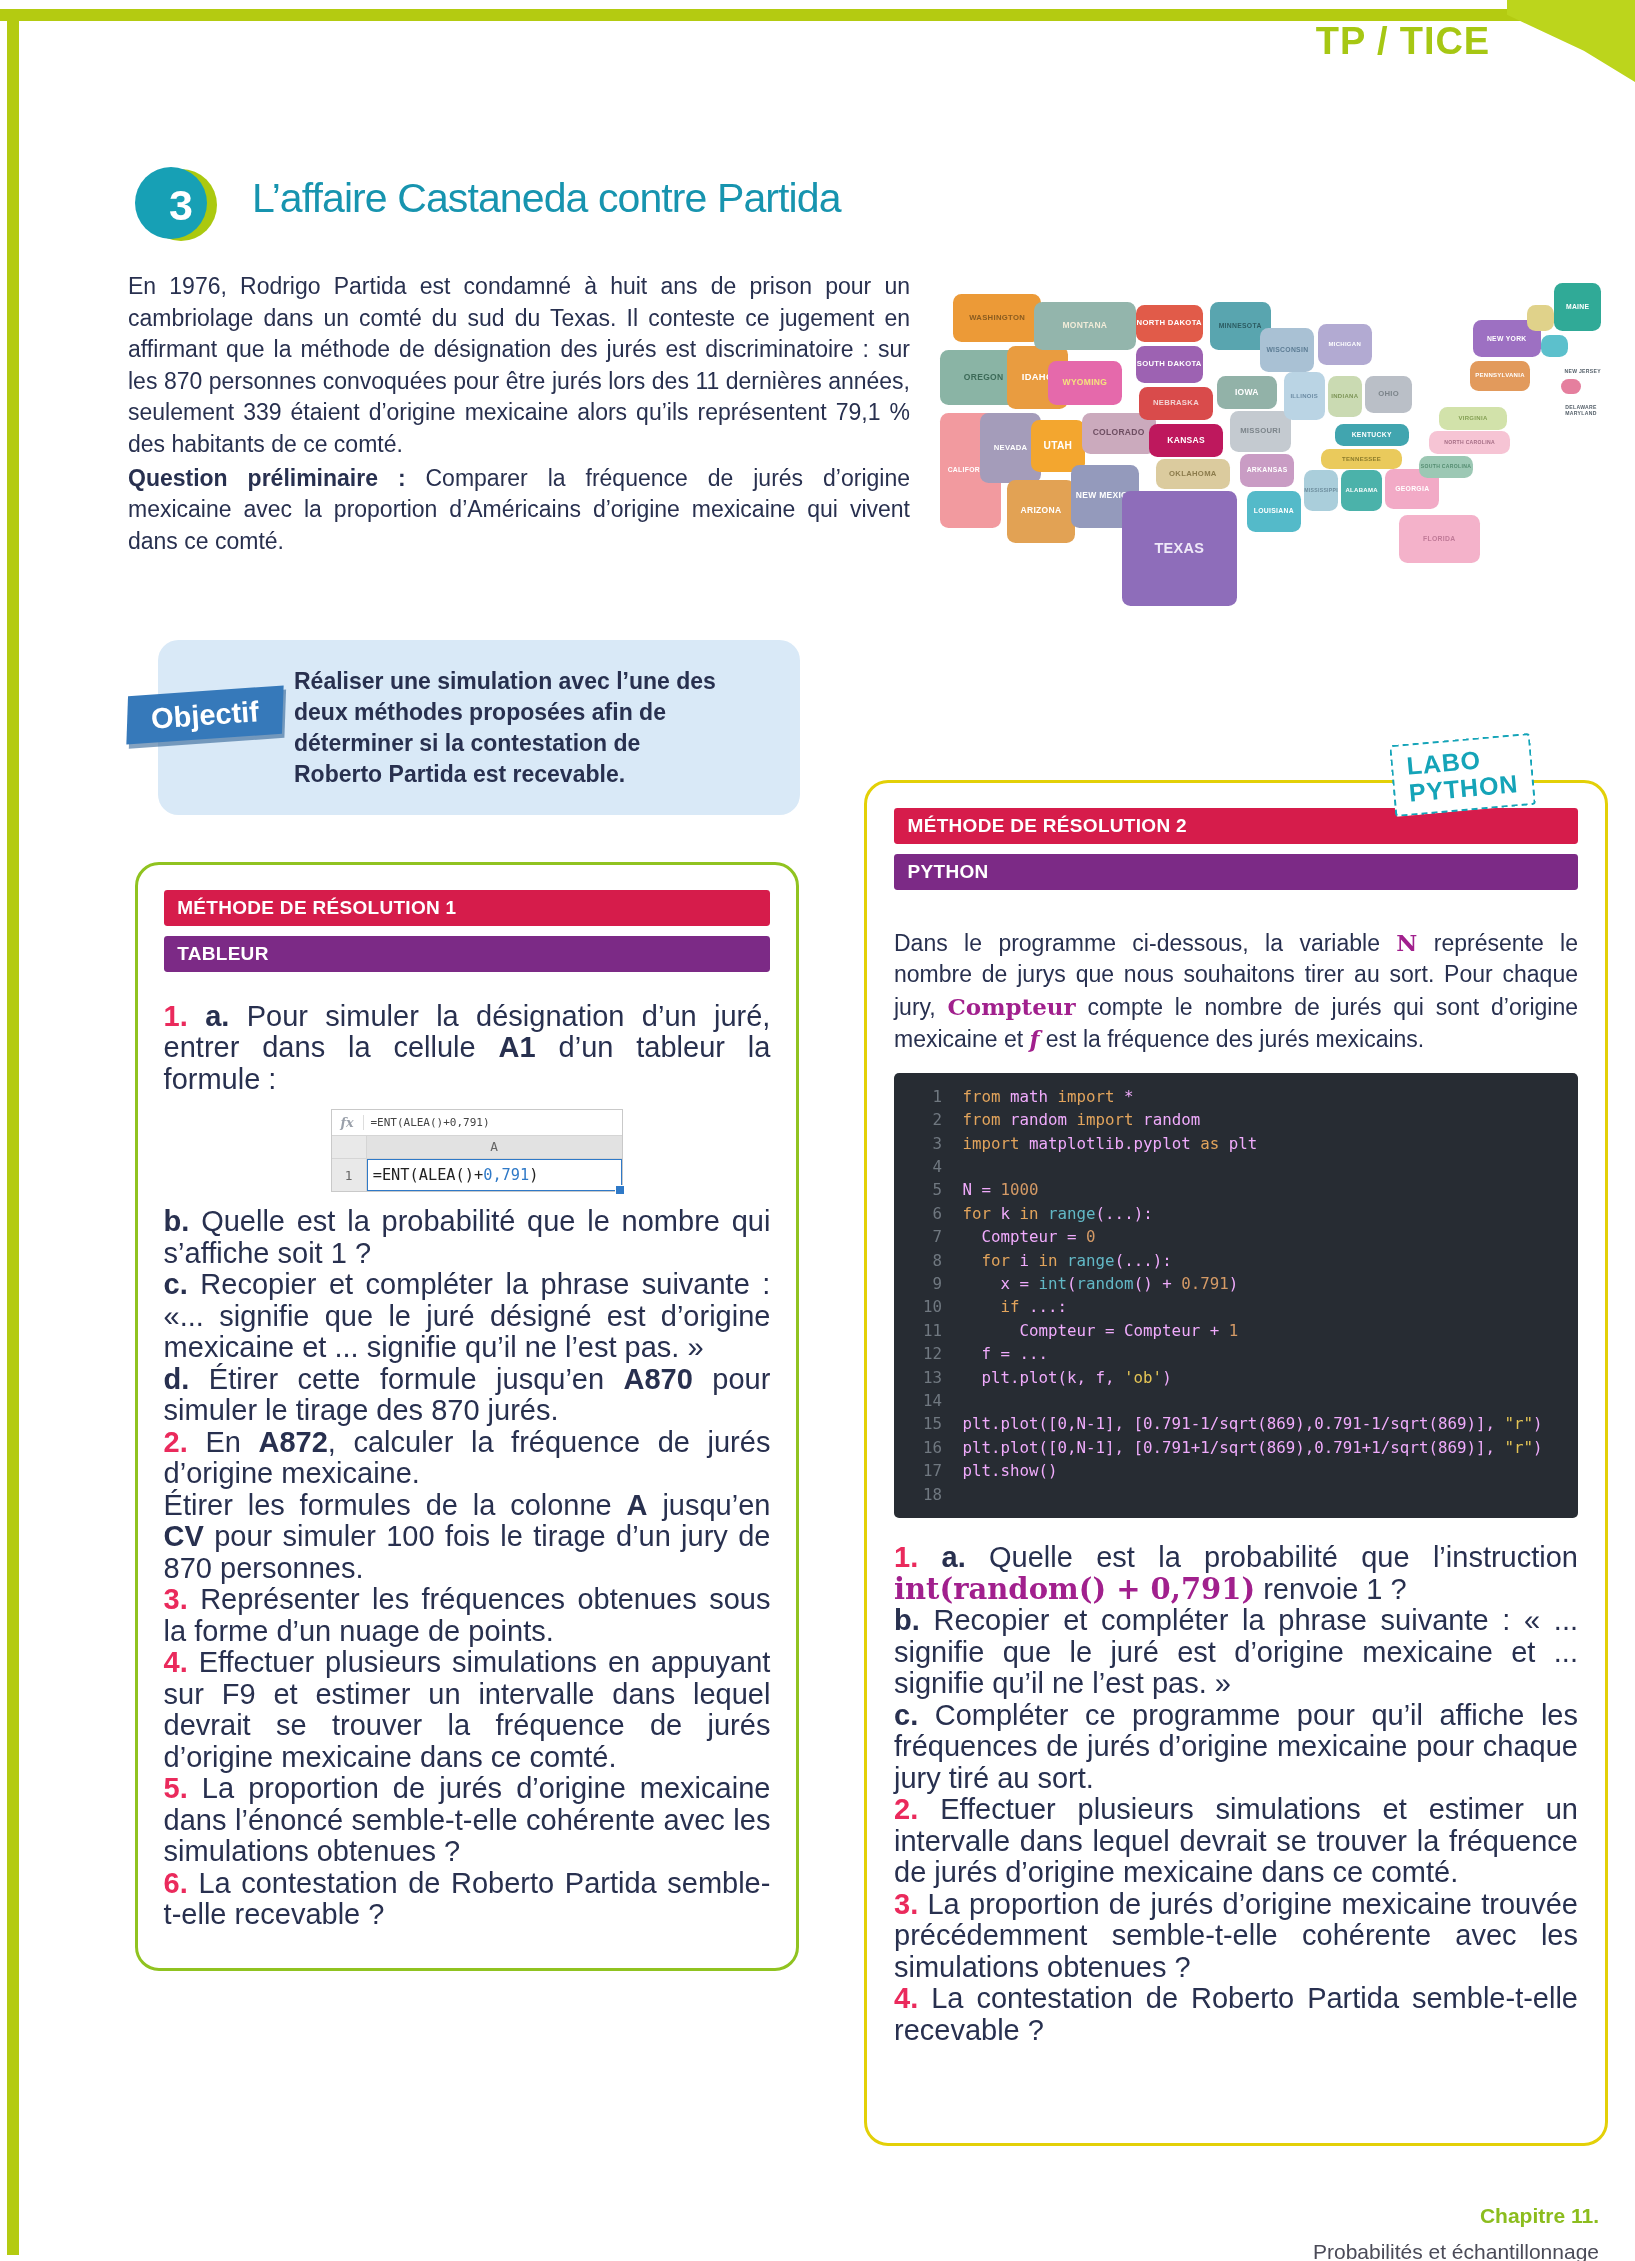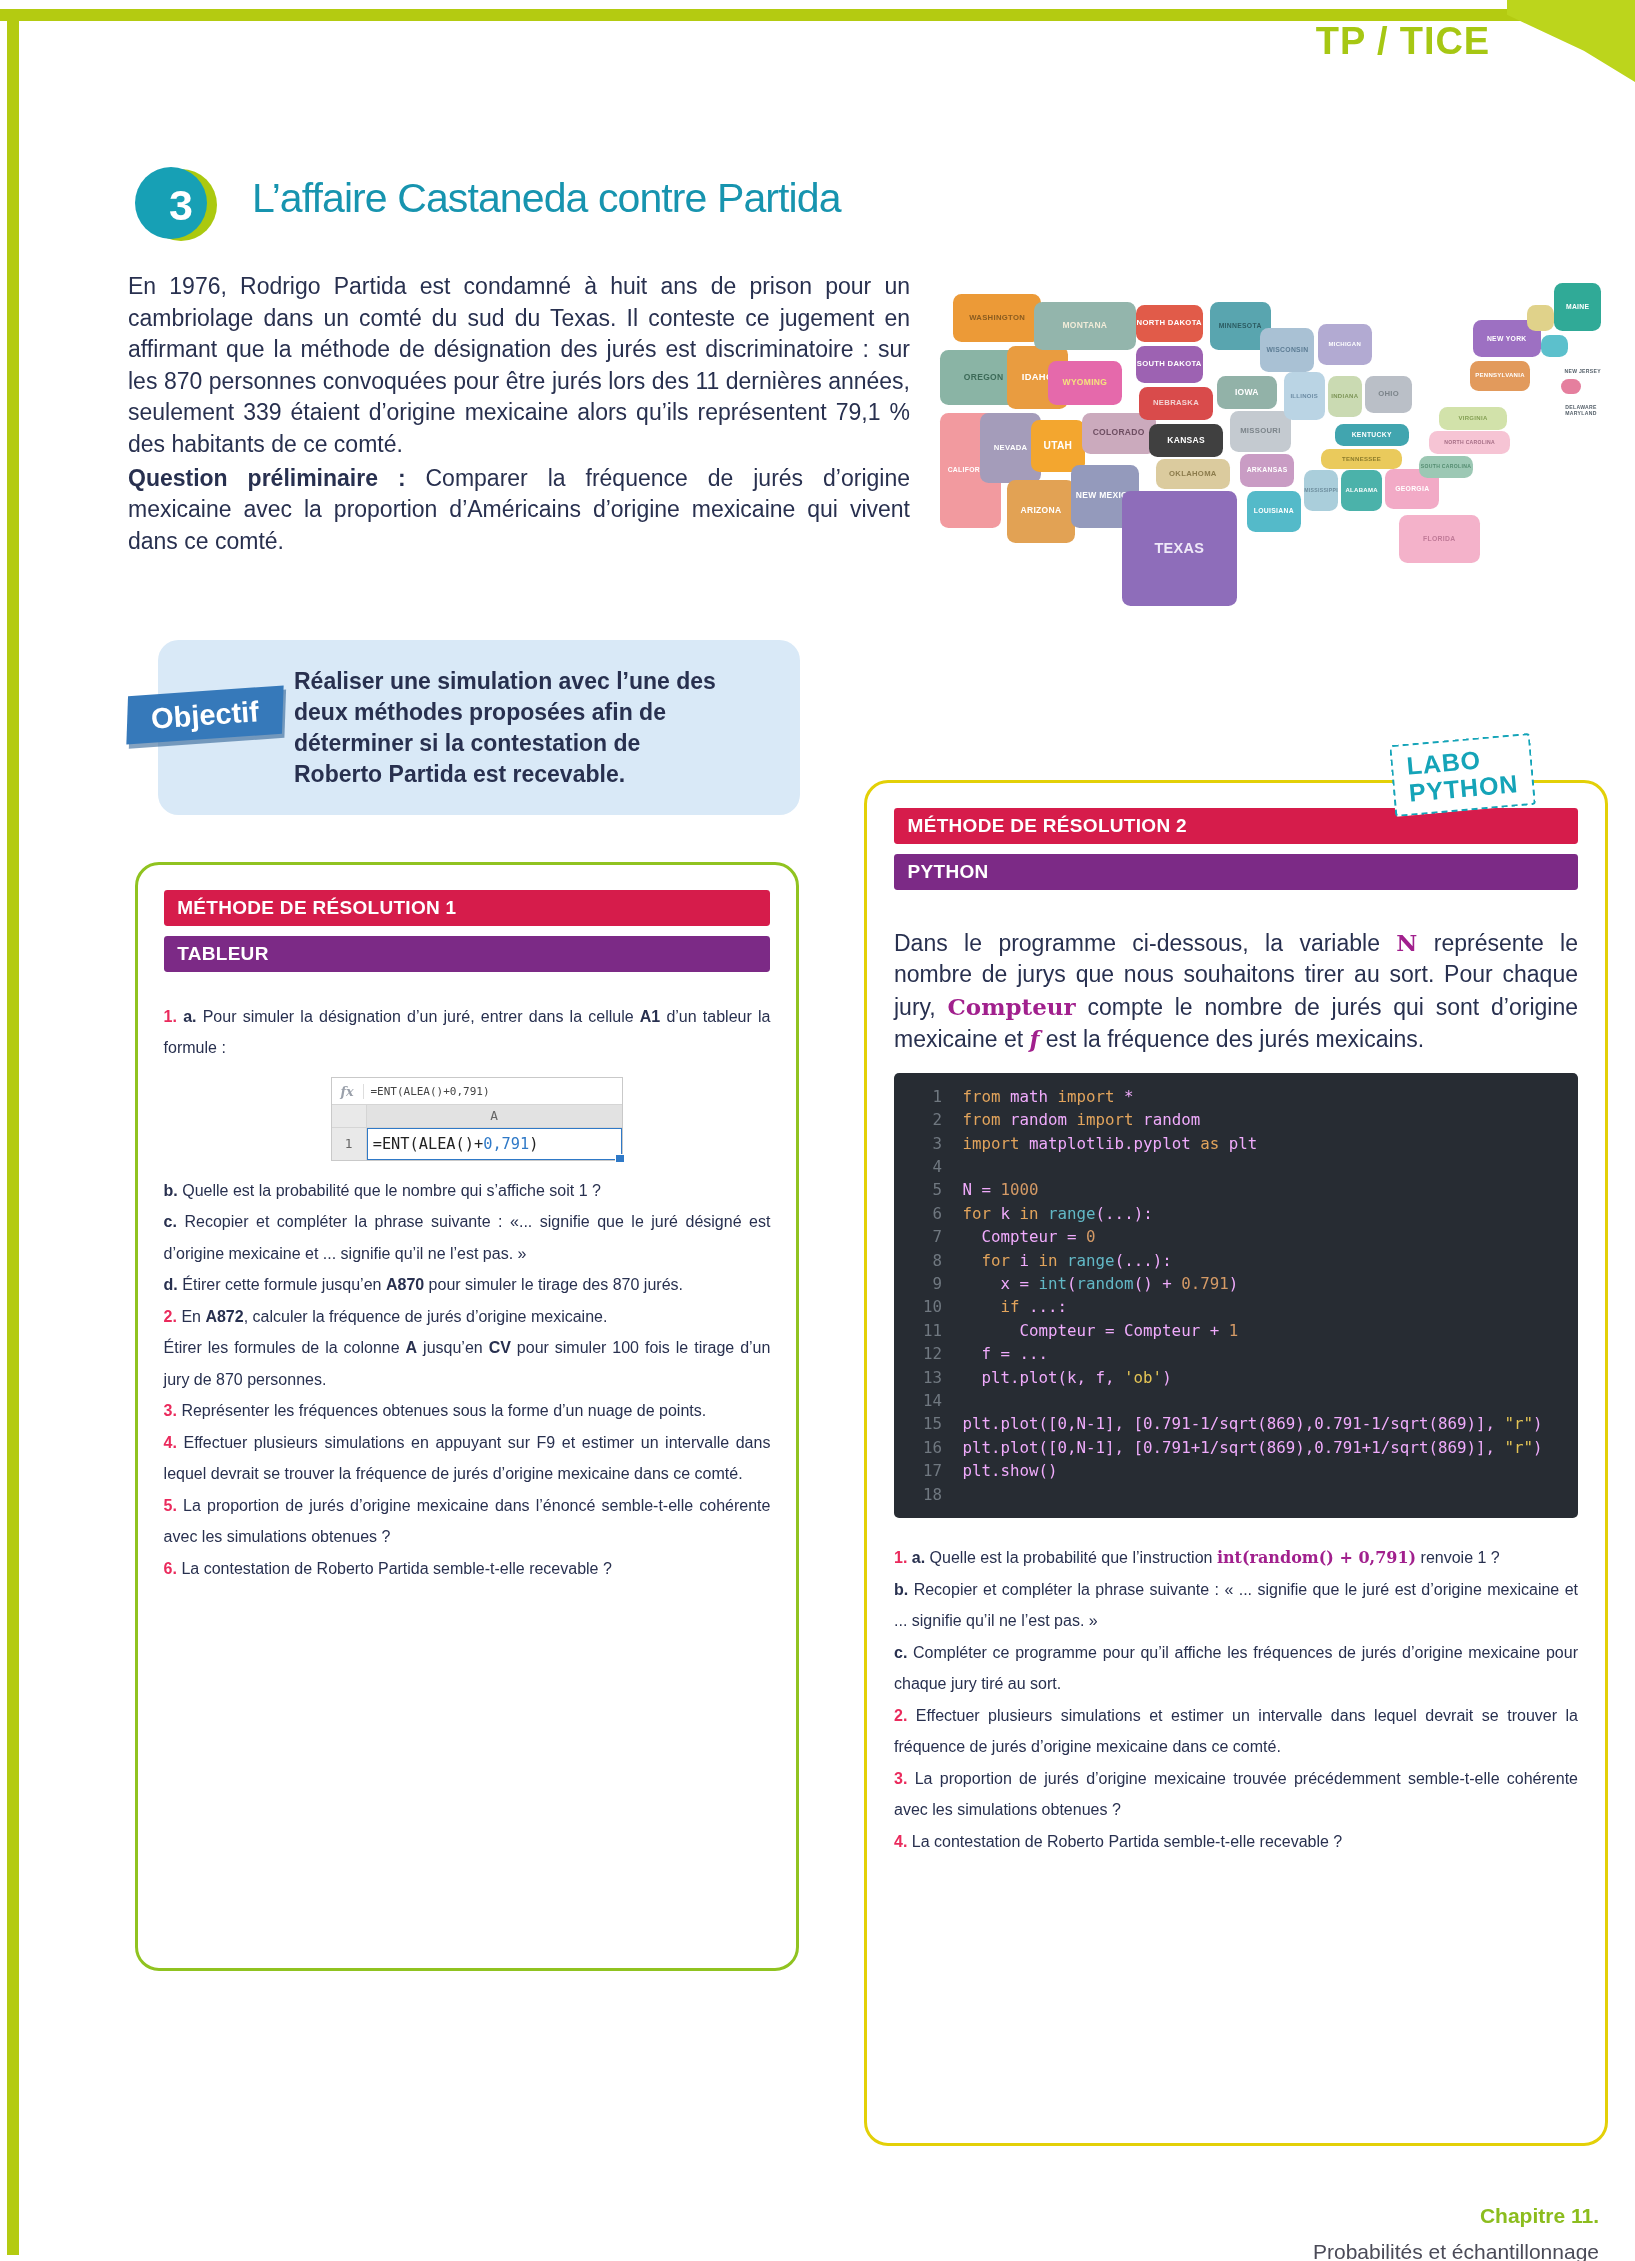--- a/index.html
+++ b/index.html
@@ -45,21 +45,21 @@
   
   .method{position:absolute;box-sizing:border-box;border-radius:24px;}
   .m1{left:135px;top:862px;width:664px;height:1109px;border:3.4px solid #90c320;padding:22px 25.6px;}
   .m2{left:864px;top:780px;width:744px;height:1366px;border:3.4px solid #e3d007;padding:22px 27px;}
   .badges{display:flex;gap:10.2px;margin:3.4px 0 29px;flex-direction:column;}
   .m2 .badges{margin-bottom:37px;}
   .badge{color:#fff;font-weight:700;font-size:19px;padding:6.8px 13.6px;border-radius:3.4px;letter-spacing:0.3px;white-space:nowrap;}
   .badge.red{background:#d61c4b;}
   .badge.purple{background:#7c2a86;}
 
-  .q{margin:0;font-size:16px;line-height:31.5px;text-align:justify;}
+  .q{margin:0;font-size:29px;line-height:31.5px;text-align:justify;}
   .sg-p{}
   .sg-b{font-weight:700;}
   .sg-r{font-weight:700;color:#ea2a5c;}
   .sg-v{font-weight:700;color:#a1208d;font-family:"DejaVu Serif",serif;}
   .sg-vi{font-weight:700;font-style:italic;color:#a1208d;font-family:"DejaVu Serif",serif;}
 
   
   .sheet{width:290px;margin:13.6px 0 13.6px 167px;border:0.9px solid #c9c9c9;background:#fff;
         font-family:"DejaVu Sans Mono",monospace;}
   .fbar{display:flex;align-items:center;height:25.6px;border-bottom:0.9px solid #d5d5d5;}
@@ -158,21 +158,21 @@
       </div>
       <div class="state" style="left: 30%; top: 6%; width: 10%; height: 10%; background: rgb(225, 91, 73);">
         <span style="color: rgb(255, 255, 255); font-size: 7.7px;">NORTH DAKOTA</span>
       </div>
       <div class="state" style="left: 30%; top: 17%; width: 10%; height: 10%; background: rgb(157, 98, 178);">
         <span style="color: rgb(255, 255, 255); font-size: 7.7px;">SOUTH DAKOTA</span>
       </div>
       <div class="state" style="left: 30.5%; top: 28%; width: 11%; height: 9%; background: rgb(217, 75, 75);">
         <span style="color: rgb(243, 211, 211); font-size: 7.7px;">NEBRASKA</span>
       </div>
-      <div class="state" style="left: 32%; top: 38%; width: 11%; height: 9%; background: #404040;">
+      <div class="state" style="left: 32%; top: 38%; width: 11%; height: 9%; background: #be185d;">
         <span style="color: rgb(255, 255, 255); font-size: 8.5px;">KANSAS</span>
       </div>
       <div class="state" style="left: 33%; top: 47.5%; width: 11%; height: 8%; background: rgb(219, 203, 158);">
         <span style="color: rgb(140, 124, 76); font-size: 7.7px;">OKLAHOMA</span>
       </div>
       <div class="state" style="left: 28%; top: 56%; width: 17%; height: 31%; background: rgb(142, 109, 186);">
         <span style="color: rgb(239, 233, 248); font-size: 14.5px;">TEXAS</span>
       </div>
       <div class="state" style="left: 41%; top: 5%; width: 9%; height: 13%; background: rgb(89, 165, 175);">
         <span style="color: rgb(44, 92, 98); font-size: 6.8px;">MINNESOTA</span>

